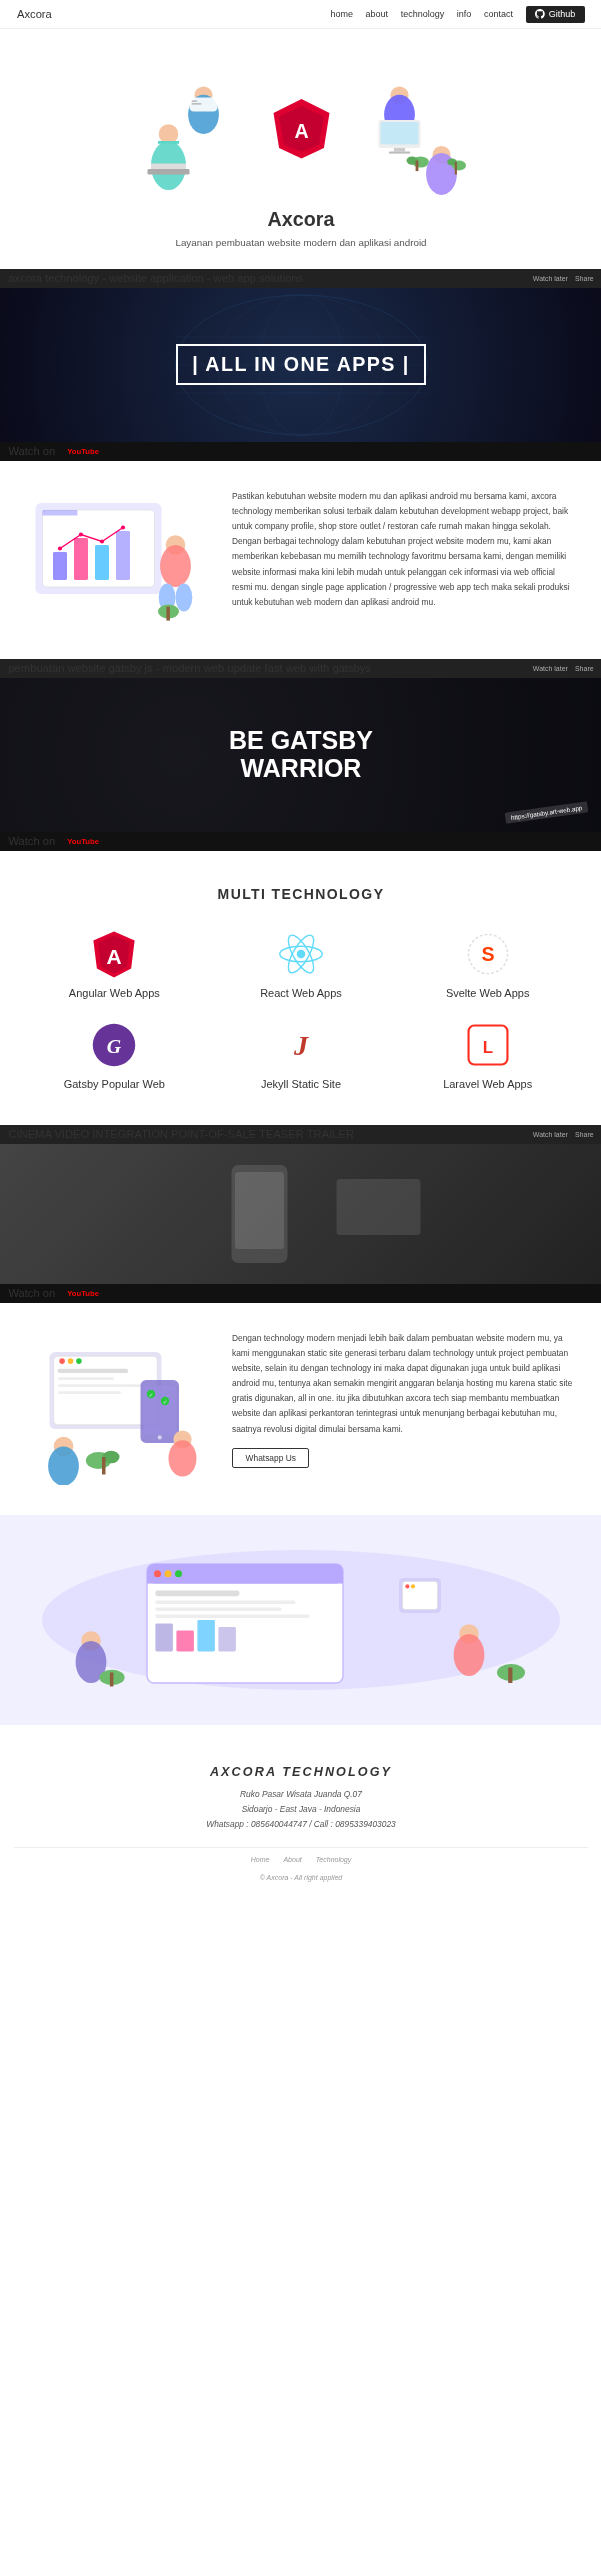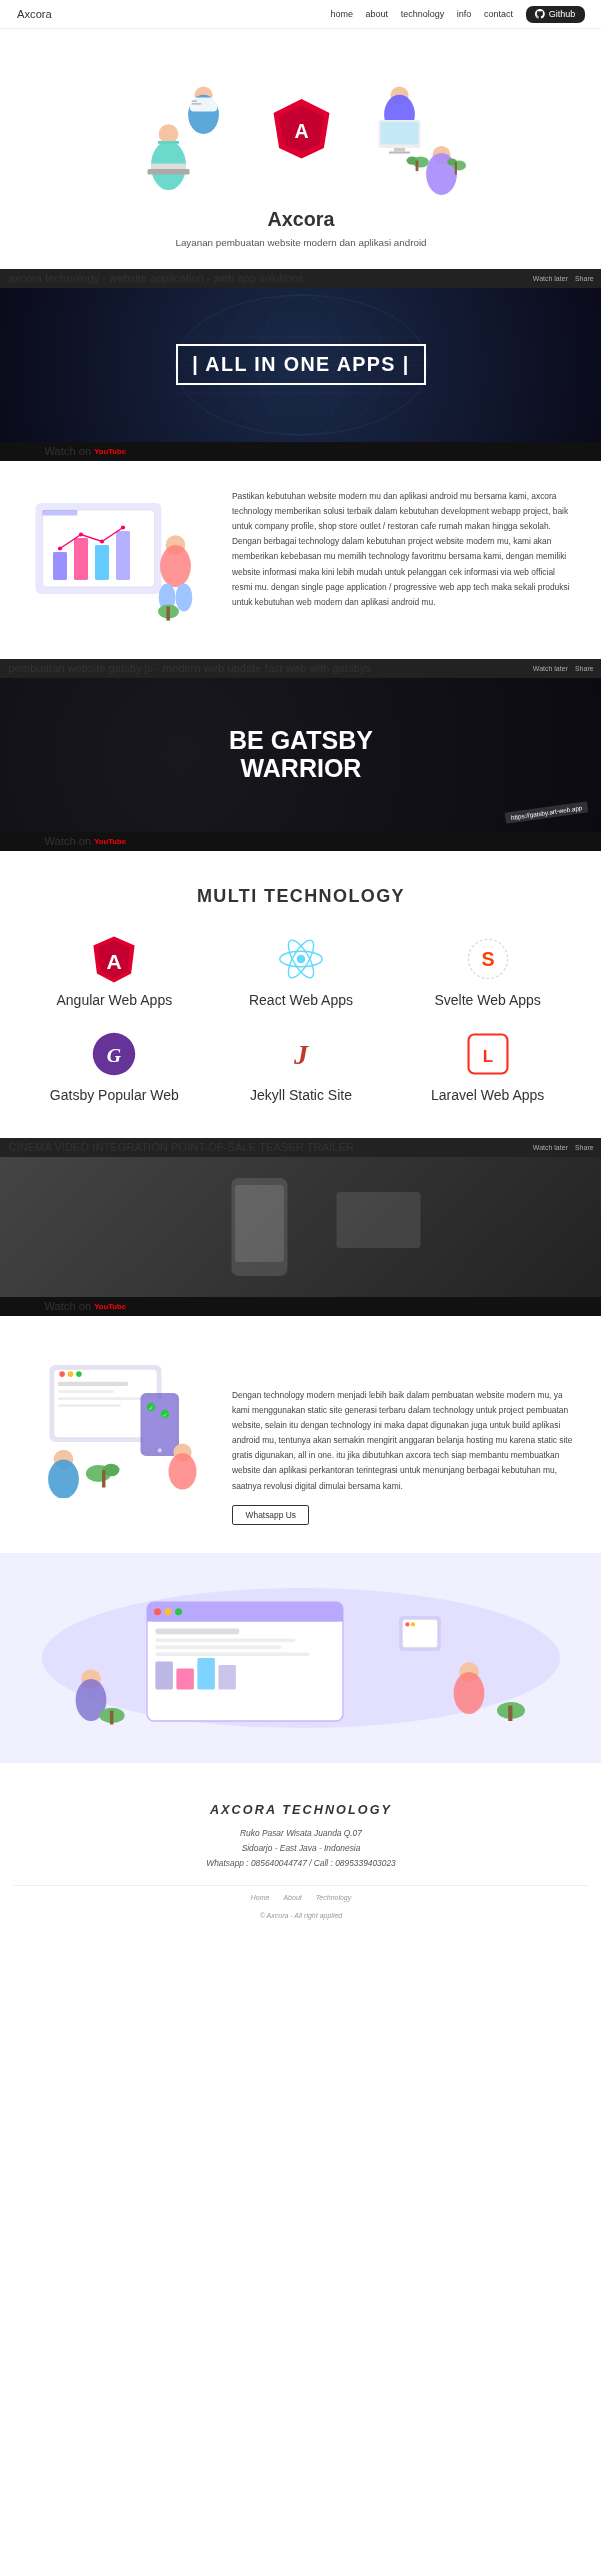--- a/index.html
+++ b/index.html
@@ -7,21 +7,21 @@
 
     
     nav {
       display: flex; align-items: center; justify-content: space-between;
       padding: 5.6px 17px; background: #fff; border-bottom: 0.7px solid #eee;
       position: sticky; top: 0; z-index: 100;
     }
     .nav-links { display: flex; gap: 12.6px; align-items: center; }
     .nav-links a { text-decoration: none; color: #333; font-size: 9px; }
     .nav-github {
-      background: #222; color: #fff; padding: 3.5px 9.8px; border-radius: 7px;
+      background: #222; color: #fff; padding: 3.5px 9.8px; border-radius: 2px;
       font-size: 9px; display: flex; align-items: center; gap: 3.5px;
     }
 
     
     .hero { text-align: center; padding: 28px 14px 21px; background: #fff; }
     .hero-title { font-size: 19.7px; font-weight: 700; margin-bottom: 5.6px; }
     .hero-subtitle { font-size: 9.8px; color: #555; }
 
     
     .video-section {
@@ -35,21 +35,21 @@
     .video-banner-text {
       color: #fff; font-size: 19.7px; font-weight: 900; letter-spacing: 1.4px;
       border: 2.1px solid #fff; padding: 7px 14px;
     }
     .video-topbar {
       background: #222; padding: 3.5px 8.4px; display: flex; align-items: center; justify-content: space-between;
     }
     .video-topbar-right { display: flex; gap: 7px; }
     .video-topbar-right span { color: #aaa; font-size: 7px; cursor: pointer; }
     .video-bottombar {
-      background: #111; padding: 3.5px 8.4px; display: flex; align-items: center; gap: 3px; margin-left: 36px;
+      background: #111; padding: 3.5px 8.4px; display: flex; align-items: center; gap: 12px;
     }
     .yt-logo { color: #f00; font-size: 7.7px; font-weight: 700; }
 
     
     .text-section {
       display: flex; gap: 21px; padding: 28px 28px; align-items: flex-start;
     }
     .text-section .illustration { flex: 0 0 183px; }
     .text-section .content { flex: 1; }
     .text-section .content p { font-size: 8.4px; line-height: 1.8; color: #444; }
@@ -64,25 +64,25 @@
     }
     .gatsby-text { color: #fff; font-size: 25px; font-weight: 900; text-align: center; line-height: 1.1; }
     .gatsby-url {
       position: absolute; bottom: 14px; right: 14px;
       background: rgba(255,255,255,0.15); color: #fff; font-size: 6.3px;
       padding: 2.1px 5.6px; border-radius: 1.4px; transform: rotate(-8deg);
     }
 
     
     .multi-tech { padding: 35px 28px; text-align: center; }
-    .multi-tech h2 { font-size: 18px; font-weight: 700; margin-bottom: 28px; letter-spacing: 1.4px; }
+    .multi-tech h2 { font-size: 14px; font-weight: 700; margin-bottom: 28px; letter-spacing: 1.4px; }
     .tech-grid { display: grid; grid-template-columns: repeat(3, 1fr); gap: 21px 14px; }
     .tech-item { display: flex; flex-direction: column; align-items: center; gap: 8.4px; }
     .tech-icon { width: 49px; height: 49px; display: flex; align-items: center; justify-content: center; }
-    .tech-label { font-size: 14px; color: #333; }
+    .tech-label { font-size: 11px; color: #333; }
 
     
     .pos-video-banner {
       width: 100%; height: 140px;
       background: linear-gradient(rgba(0,0,0,0.5), rgba(0,0,0,0.5)),
         linear-gradient(135deg, #888 0%, #444 100%);
       display: flex; align-items: center; justify-content: center;
       position: relative;
     }
     .pos-text-container {
@@ -91,21 +91,21 @@
     .pos-play { width: 21px; height: 21px; border-radius: 50%; background: rgba(255,255,255,0.3); display: flex; align-items: center; justify-content: center; }
     .pos-text { color: #fff; font-size: 18px; font-weight: 900; letter-spacing: 1.4px; }
 
     
     .about-section {
       display: flex; gap: 21px; padding: 28px 28px; align-items: flex-start;
       background: #fff;
     }
     .about-section .illustration { flex: 0 0 183px; }
     .about-section .content { flex: 1; }
-    .about-section .content p { font-size: 8.4px; line-height: 1.8; color: #444; margin-bottom: 11.2px; margin-top: 44px; }
+    .about-section .content p { font-size: 8.4px; line-height: 1.8; color: #444; margin-bottom: 11.2px; }
     .contact-btn {
       display: inline-block; border: 0.7px solid #333; padding: 4.2px 12.6px;
       font-size: 8.4px; color: #333; border-radius: 2.1px; cursor: pointer;
       text-decoration: none;
     }
 
     
     .bottom-illustration {
       background: #f0f0ff; padding: 28px; display: flex; justify-content: center;
     }

